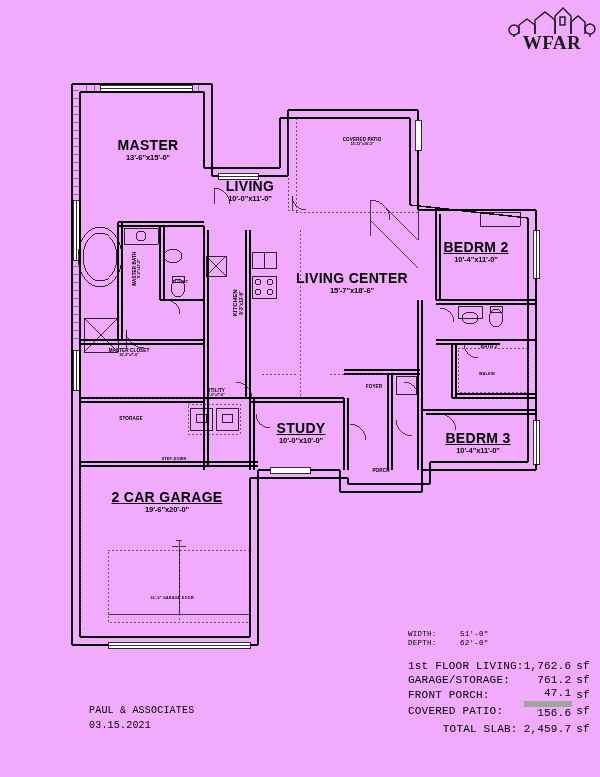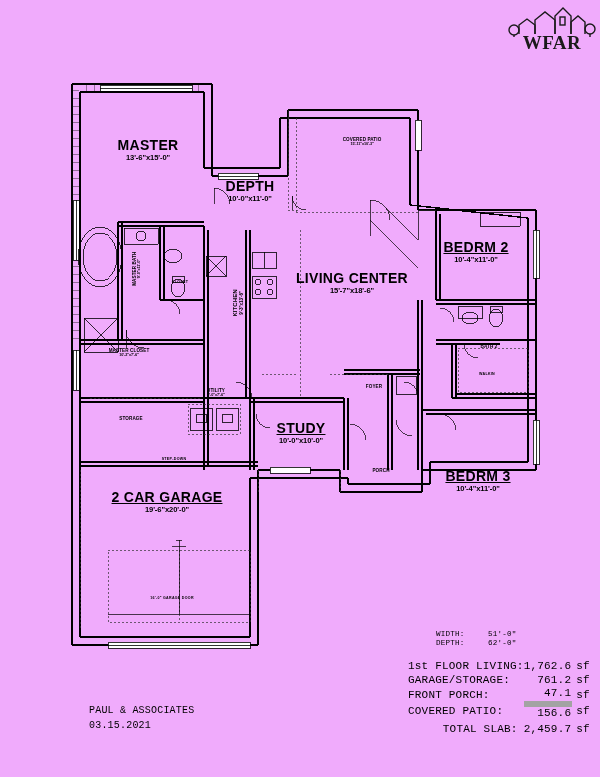--- a/index.html
+++ b/index.html
@@ -36,21 +36,21 @@
   .lbl.xs .dm{font-size:3.8px;}
 
   .lbl.tiny .nm{font-size:3.6px;}
 
   .rot90{transform:rotate(-90deg);transform-origin:center center;}
 
   
   #spec{position:absolute;left:408px;top:630px;width:180px;
         font-family:"Liberation Mono",monospace;font-size:7.6px;color:#000;
         letter-spacing:.2px;}
-  #spec .wd{display:flex;margin-bottom:1px;margin-left:28px;}
+  #spec .wd{display:flex;margin-bottom:1px;}
   #spec .wd .k{width:52px;}
   #spec .wd .v{}
   #spec .gap{height:12px;}
   #spec table{border-collapse:collapse;width:100%;}
   #spec td{padding:0 0 1.5px 0;font-size:11px;white-space:nowrap;}
   #spec td.k{text-align:left;}
   #spec td.v{text-align:right;padding-right:1px;margin-top:8px;}
   #spec td.u{text-align:right;padding-left:4px;width:16px;}
   #spec tr.total td{padding-top:3px;}
   #spec tr.ruled td.v{border-top:6px solid #a3a3a3;}
@@ -288,36 +288,36 @@
       </g>
     </svg>
   </div>
 
   <div id="room-labels">
       <div class="lbl big" style="left: 88px; top: 138px; width: 120px;">
         <span class="nm">MASTER</span>
         <span class="dm">13'-6"x15'-0"</span>
       </div>
       <div class="lbl big" style="left: 190px; top: 179px; width: 120px;">
-        <span class="nm">DEPTH</span>
+        <span class="nm">LIVING</span>
         <span class="dm">10'-0"x11'-0"</span>
       </div>
       <div class="lbl xs" style="left: 302px; top: 137px; width: 120px;">
         <span class="nm">COVERED PATIO</span>
         <span class="dm">15'-11"x10'-3"</span>
       </div>
       <div class="lbl big" style="left: 292px; top: 271px; width: 120px;">
         <span class="nm">LIVING CENTER</span>
         <span class="dm">15'-7"x18'-6"</span>
       </div>
       <div class="lbl big u" style="left: 416px; top: 240px; width: 120px;">
         <span class="nm">BEDRM 2</span>
         <span class="dm">10'-4"x11'-0"</span>
       </div>
-      <div class="lbl big u" style="left: 418px; top: 431px; width: 120px; margin-top: 38px;">
+      <div class="lbl big u" style="left: 418px; top: 431px; width: 120px;">
         <span class="nm">BEDRM 3</span>
         <span class="dm">10'-4"x11'-0"</span>
       </div>
       <div class="lbl big u" style="left: 241px; top: 421px; width: 120px;">
         <span class="nm">STUDY</span>
         <span class="dm">10'-0"x10'-0"</span>
       </div>
       <div class="lbl big u" style="left: 107px; top: 490px; width: 120px;">
         <span class="nm">2 CAR GARAGE</span>
         <span class="dm">19'-6"x20'-0"</span>

